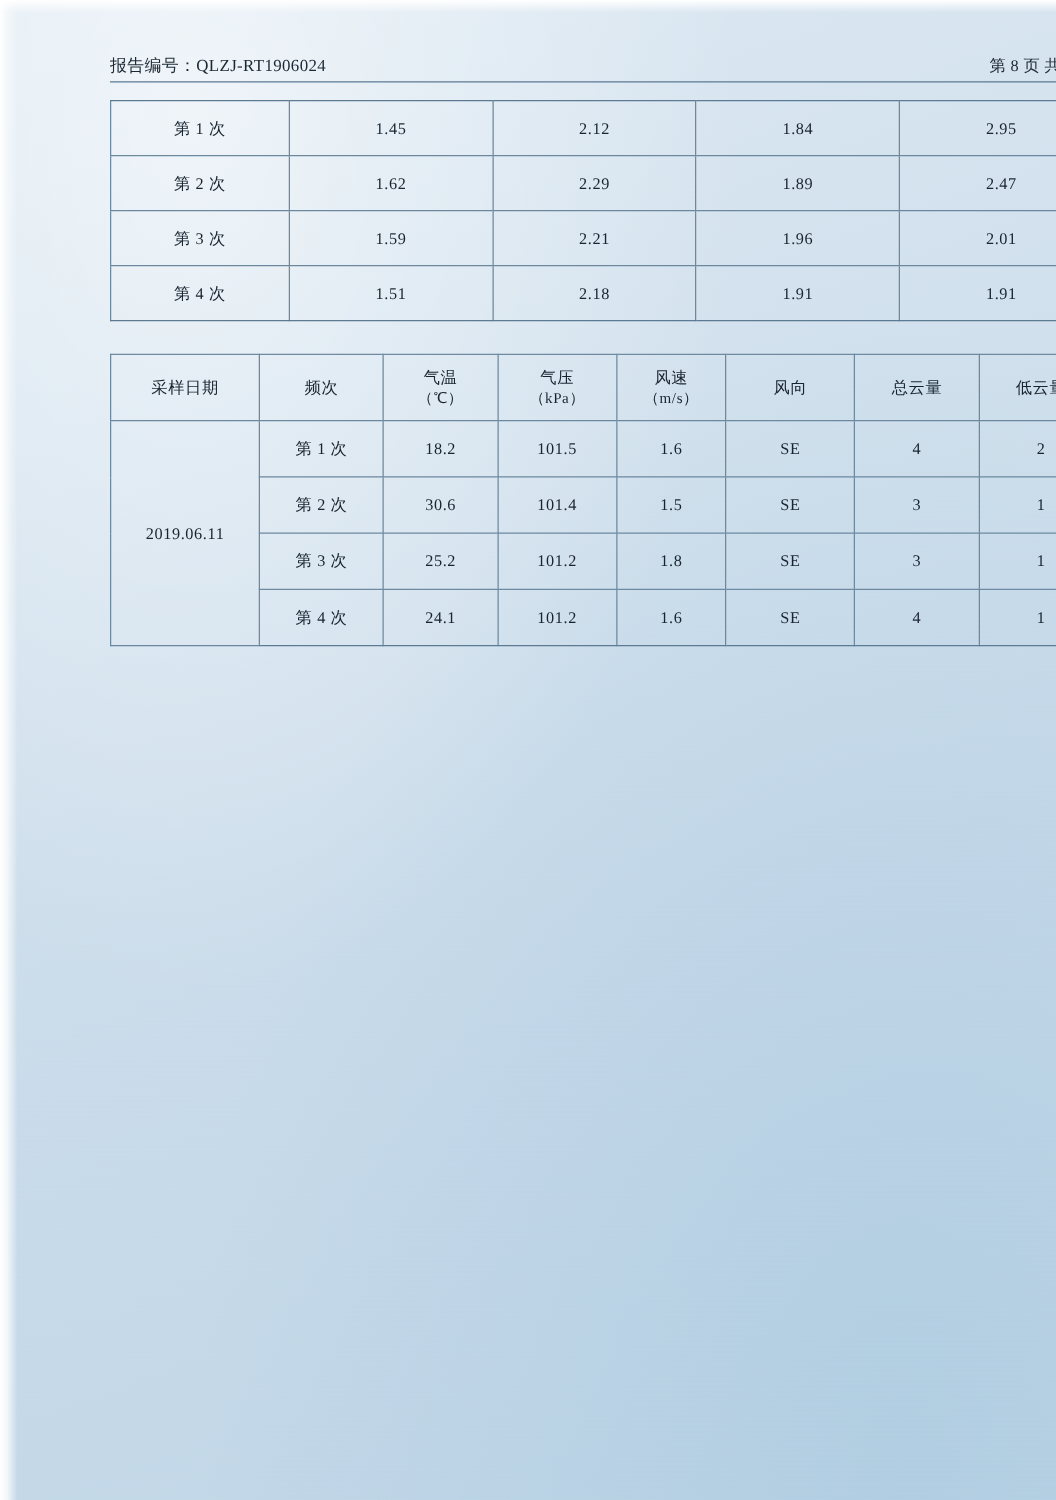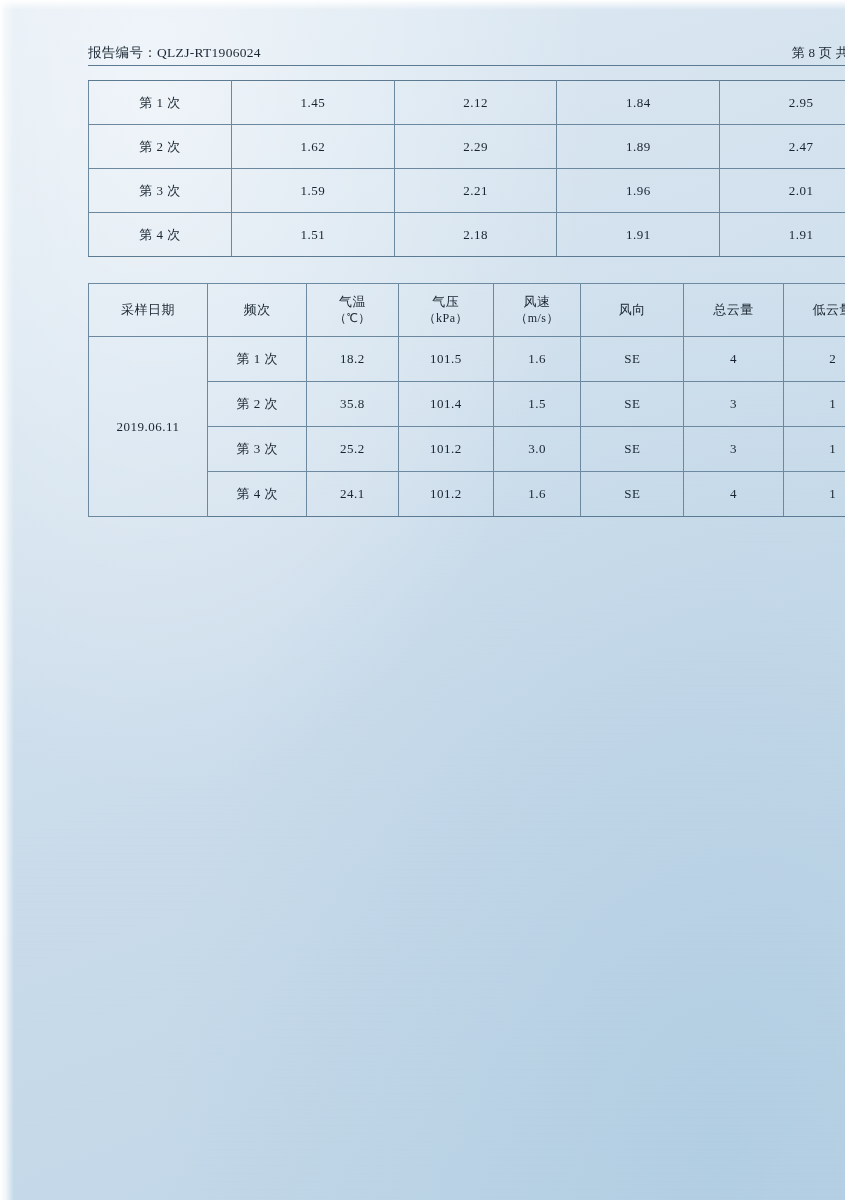--- a/index.html
+++ b/index.html
@@ -214,32 +214,32 @@
           <td>第 1 次</td>
           <td>18.2</td>
           <td>101.5</td>
           <td>1.6</td>
           <td>SE</td>
           <td>4</td>
           <td>2</td>
         </tr>
         <tr>
           <td>第 2 次</td>
-          <td>35.8</td>
+          <td>30.6</td>
           <td>101.4</td>
           <td>1.5</td>
           <td>SE</td>
           <td>3</td>
           <td>1</td>
         </tr>
         <tr>
           <td>第 3 次</td>
           <td>25.2</td>
           <td>101.2</td>
-          <td>3.0</td>
+          <td>1.8</td>
           <td>SE</td>
           <td>3</td>
           <td>1</td>
         </tr>
         <tr>
           <td>第 4 次</td>
           <td>24.1</td>
           <td>101.2</td>
           <td>1.6</td>
           <td>SE</td>

